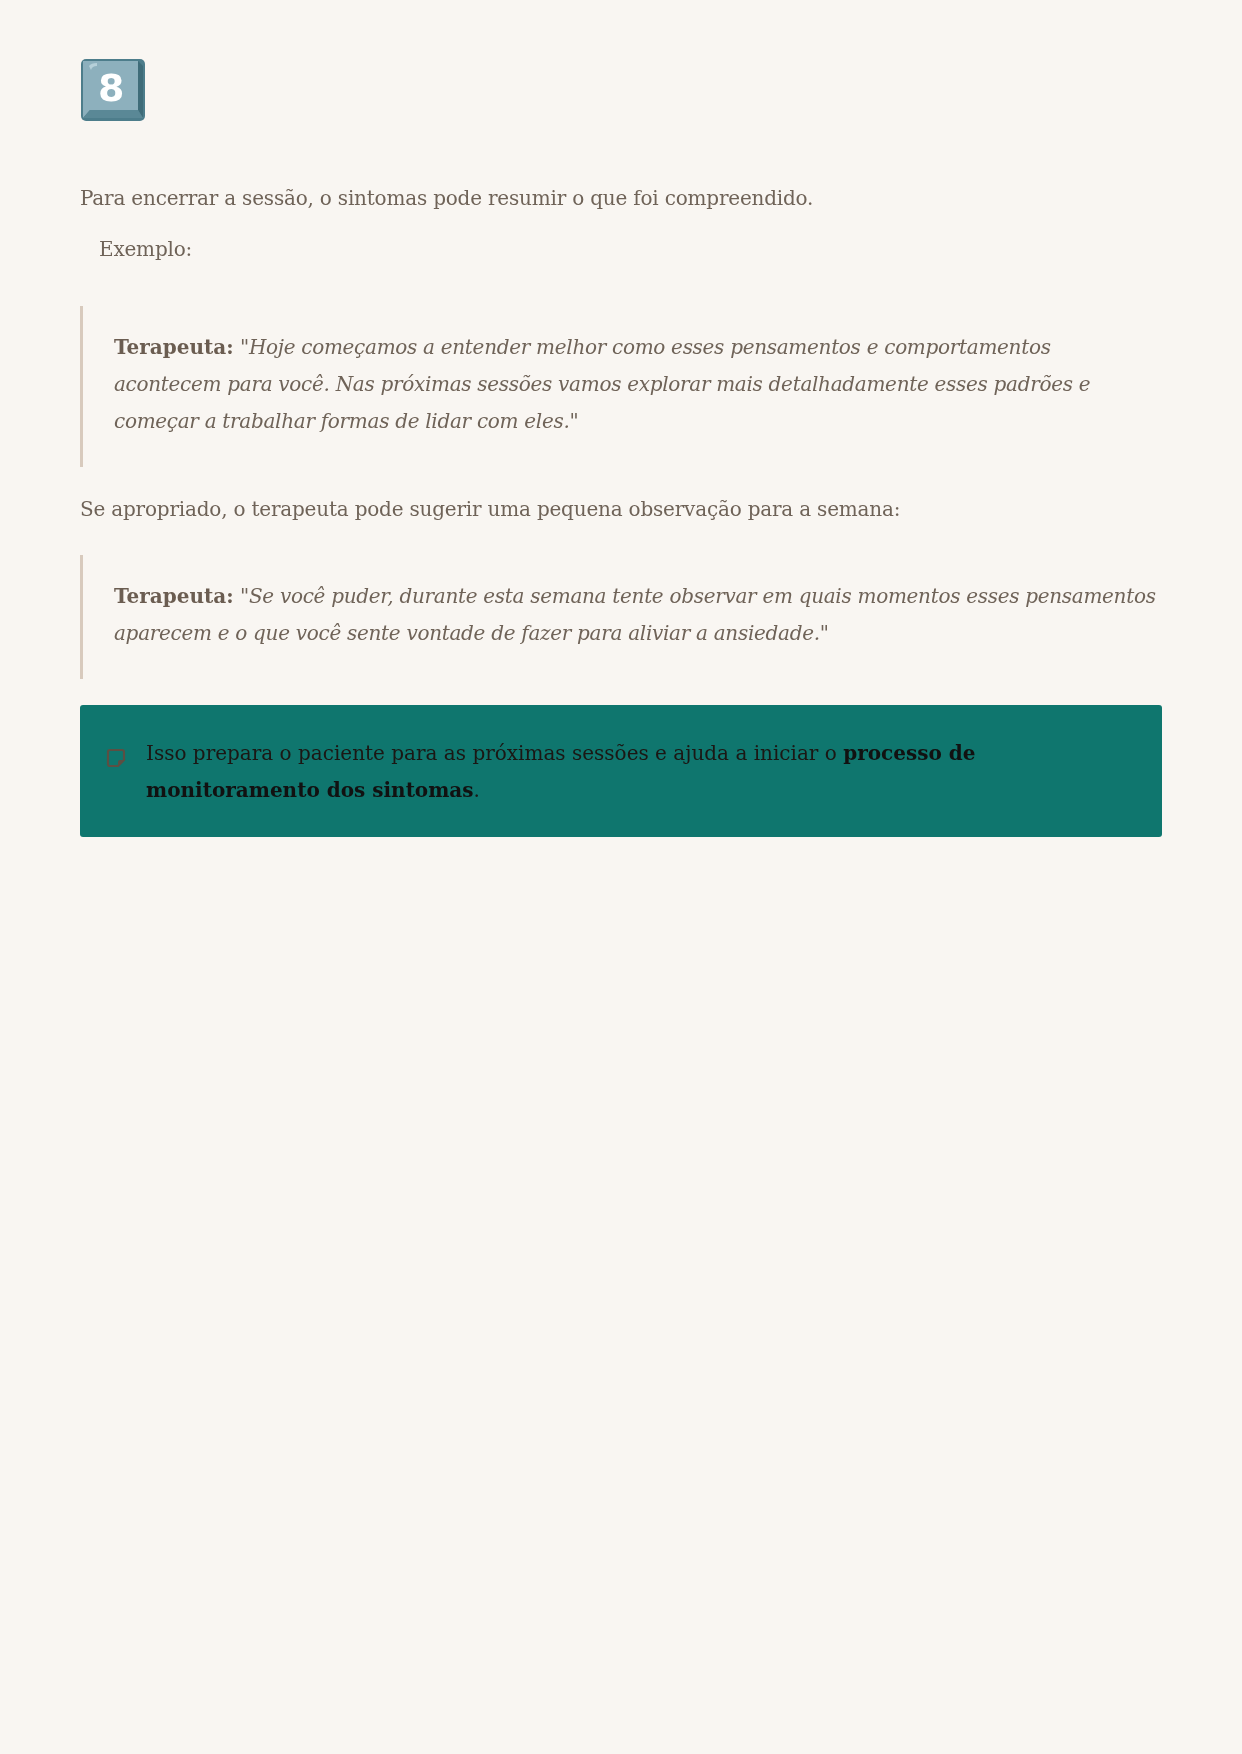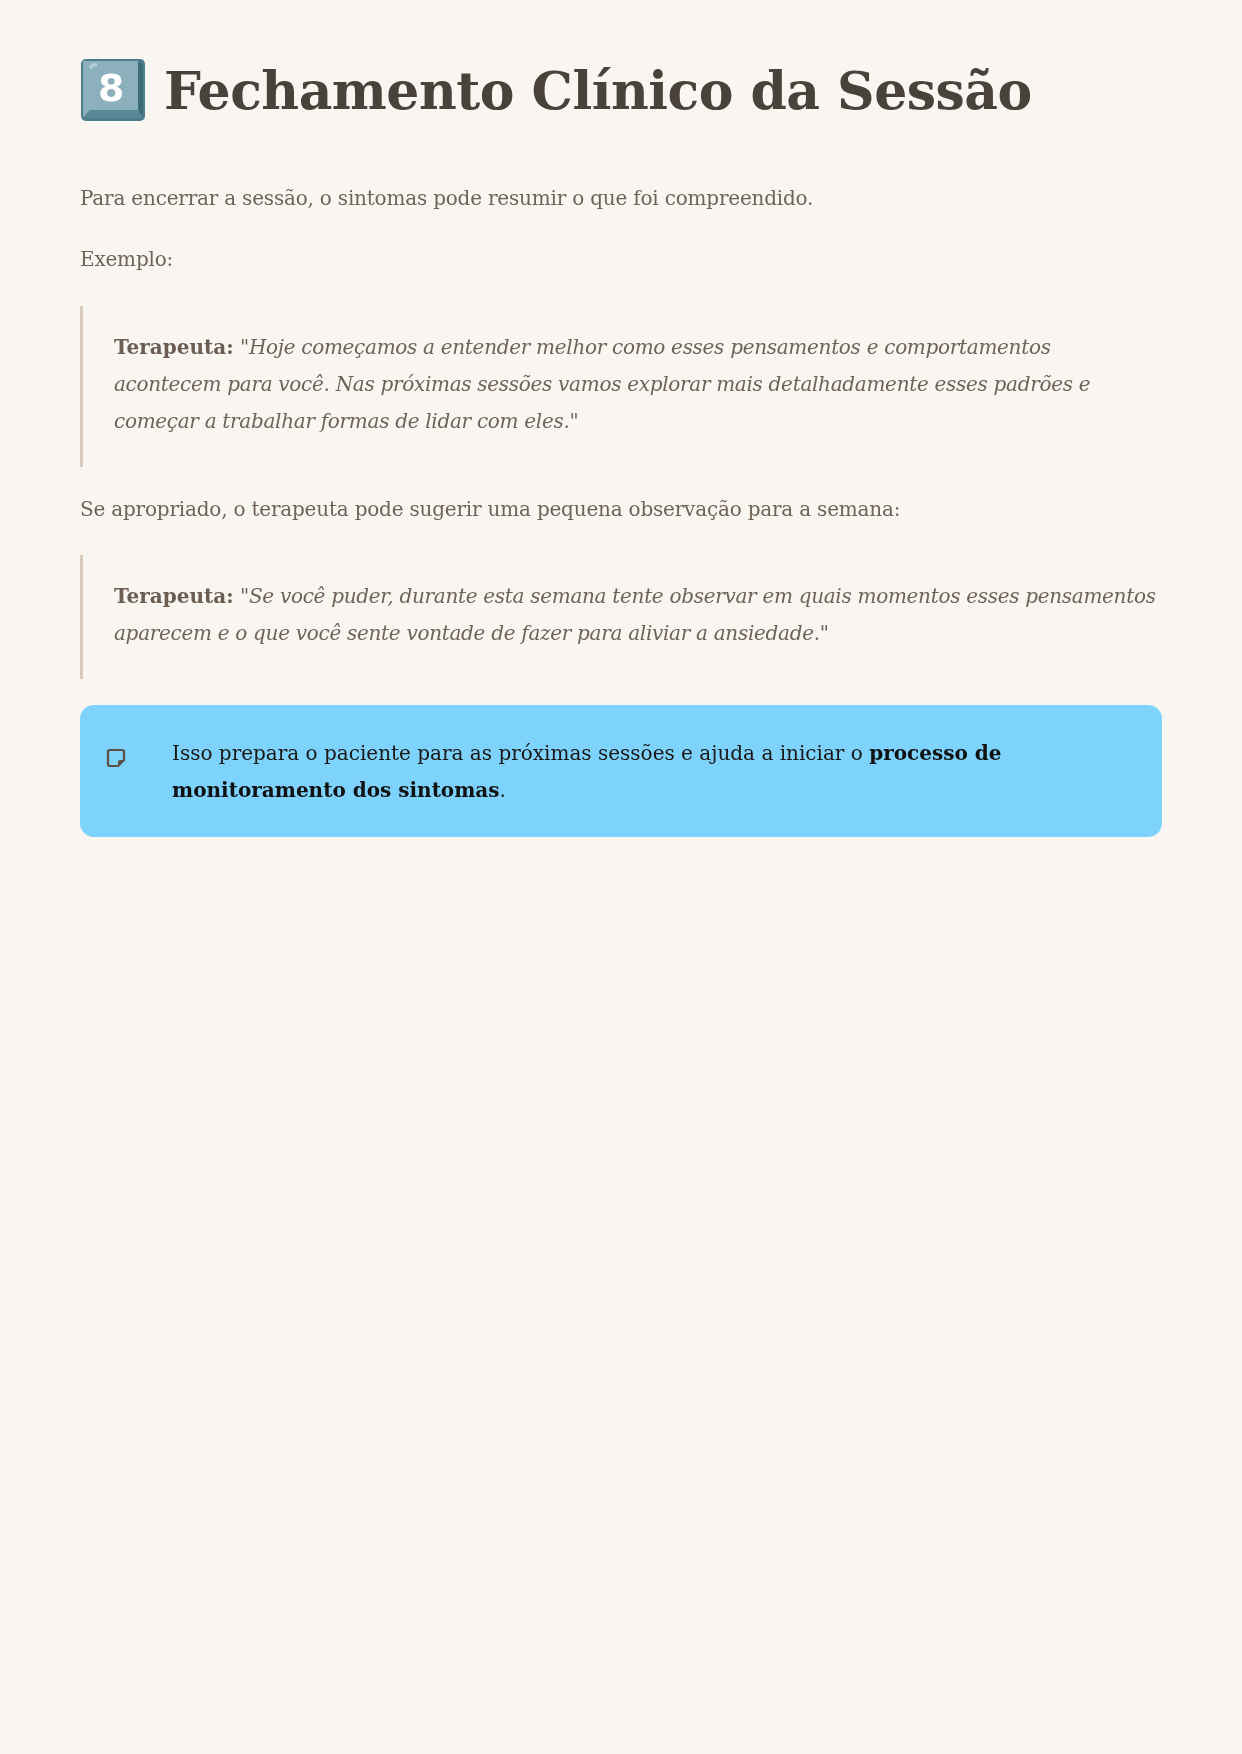--- a/index.html
+++ b/index.html
@@ -45,21 +45,21 @@
     .p {
       position: absolute;
       left: 0;
       margin: 0;
       font-size: 20px;
       color: #6f6358;
       white-space: nowrap;
       letter-spacing: -0.2px;
     }
     .p.intro { top: 186px; }
-    .p.example { top: 247px; }
+    .p.example { top: 237px; margin-left: 19px; }
     .p.suggest { top: 497px; text-align: center; }
     blockquote {
       position: absolute;
       left: 0;
       margin: 0;
       width: 1082px;
       border-left: 3px solid #d8cabd;
       box-sizing: border-box;
       padding: 0 0 0 31px;
       font-size: 20px;
@@ -76,24 +76,24 @@
     blockquote .quote {
       font-style: italic;
       letter-spacing: -0.3px;
     }
     .callout {
       position: absolute;
       left: 0;
       top: 705px;
       width: 1082px;
       height: 132px;
-      background: #7dd3fc;
-      border-radius: 14px;
+      background: #0f766e;
+      border-radius: 3px;
       box-sizing: border-box;
-      padding: 30px 40px 0 92px;
+      padding: 30px 40px 0 66px;
       font-size: 20px;
       line-height: 37px;
       color: #1b1714;
     }
     .callout .note-icon {
       position: absolute;
       left: 25px;
       top: 39px;
       width: 22px;
       height: 22px;
@@ -109,21 +109,20 @@
     <span class="keycap">
       <svg width="66" height="64" viewBox="0 0 66 64">
         <rect x="1" y="1" width="64" height="62" rx="5" fill="#4d7d8b"></rect>
         <polygon points="3,3 58,3 58,52 10,52 3,60" fill="#8db0bd"></polygon>
         <polygon points="58,3 63,8 63,60 58,52" fill="#3f6c79"></polygon>
         <polygon points="3,60 10,52 58,52 63,60" fill="#5a8896"></polygon>
         <path d="M9,8 q2,-3 8,-3 l0,3 q-5,0 -6,4 z" fill="#b6d0d9"></path>
         <text x="31" y="43" text-anchor="middle" font-family="DejaVu Sans, sans-serif" font-size="38" fill="#ffffff">8</text>
       </svg>
     </span>
-    <span>Fechamento Clínico da Sessão</span>
   </h1>
 
   <p class="p intro">Para encerrar a sessão, o sintomas pode resumir o que foi compreendido.</p>
 
   <p class="p example">Exemplo:</p>
 
   <blockquote class="q1">
     <span class="speaker">Terapeuta:</span>
     <span class="quote">"Hoje começamos a entender melhor como esses pensamentos e comportamentos acontecem para você. Nas próximas sessões vamos explorar mais detalhadamente esses padrões e começar a trabalhar formas de lidar com eles."</span>
   </blockquote>

